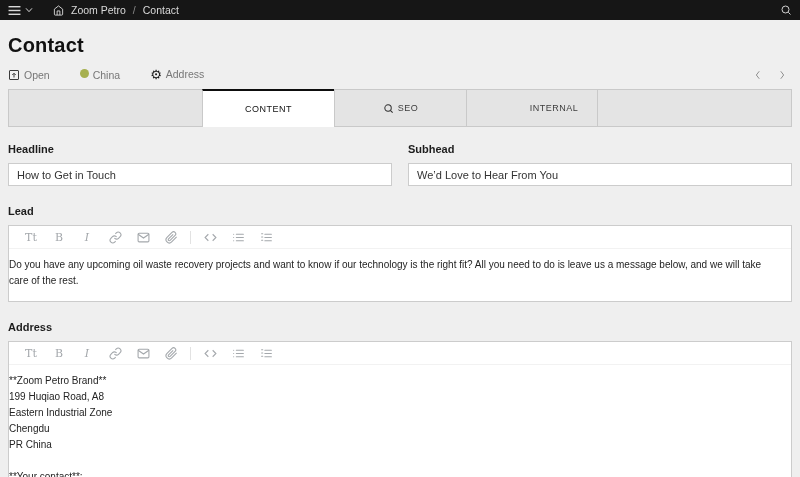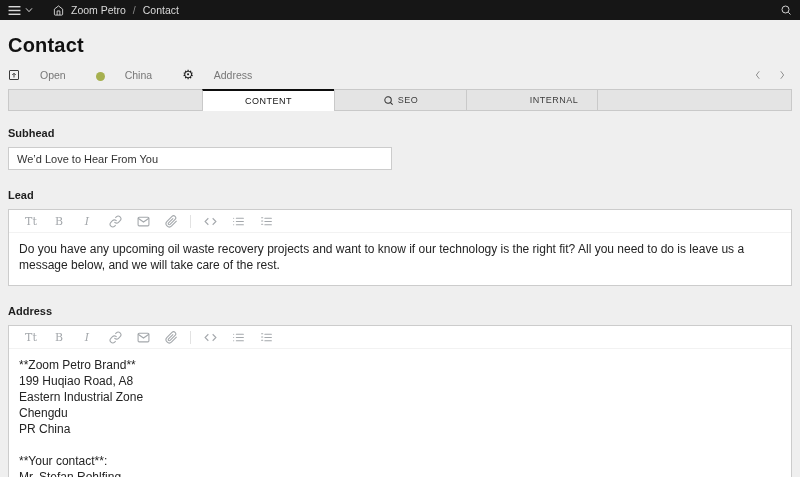--- a/index.html
+++ b/index.html
@@ -24,30 +24,30 @@
   .topbar-spacer { flex:1; }
   .search-btn { display:flex; align-items:center; }
 
   
   .header { padding:14px 8px 0 8px; }
   .page-title { font-size:20px; font-weight:700; color:#111; letter-spacing:0.2px; }
   .header-row {
     display:flex; align-items:center; margin-top:11px;
     font-size:10.5px; color:#777;
   }
-  .hbtn { display:flex; align-items:flex-end; gap:20px; margin-right:30px; cursor:pointer; }
+  .hbtn { display:flex; align-items:flex-start; gap:4px; margin-right:30px; cursor:pointer; }
   .hbtn .lbl { color:#777; }
   .status-dot { width:9px; height:9px; border-radius:50%; }
   .gear-glyph { font-family:"DejaVu Sans", sans-serif; font-size:13px; color:#1a1a1a; line-height:1; }
   .pager { margin-left:auto; display:flex; align-items:center; gap:16px; padding-right:6px; }
   .pager .pbtn { cursor:pointer; display:flex; align-items:center; }
 
   
   .tabs-strip {
-    margin:8px 8px 0 8px; height:22px;
+    margin:8px 8px 0 8px; height:38px;
     background:#e4e4e4; border:1px solid #c9c9c9;
     display:flex; justify-content:center; align-items:stretch;
   }
   .tab {
     width:132px; display:flex; align-items:center; justify-content:center; gap:4px;
     font-size:9px; letter-spacing:0.5px; color:#3d3d3d;
     border-left:1px solid #c9c9c9; cursor:pointer;
   }
   .tab:last-child { border-right:1px solid #c9c9c9;padding-left:44px; }
   .tab.active {
@@ -71,21 +71,21 @@
     color:#a4a8ac; border-bottom:1px solid #f2f2f2;
   }
   .tbtn {
     width:28px; height:22px; display:flex; align-items:center; justify-content:center;
     cursor:pointer;
   }
   .tbtn .letter { font-family:"DejaVu Serif", serif; font-size:11px; color:#a4a8ac; }
   .tbtn .letter.it { font-style:italic; }
   .tb-divider { width:1px; height:13px; background:#e2e2e2; margin:0 5px; }
   .editor-content {
-    padding:8px 10px 12px 10px; font-size:12px; line-height:16px; color:#242424;
+    padding:8px 10px 12px 0; font-size:10px; line-height:16px; color:#242424;
   }
   .editor-content.multiline { white-space:pre-line; padding-bottom:9px; }
 </style>
 </head>
 <body>
 
 <div class="topbar">
   <div class="menu-btn">
     <span>
       <svg width="13" height="11" viewBox="0 0 24 20" fill="none" stroke="#d9d9d9" stroke-width="2.6">
@@ -173,20 +173,24 @@
   </div>
   <div class="tab">
     <span>INTERNAL</span>
   </div>
 </div>
 
 <div class="fields">
 
   <div class="grid2">
     <div class="field">
+      <label class="field-label">Headline</label>
+      <input class="text-input" type="text" value="How to Get in Touch" style="">
+    </div>
+    <div class="field">
       <label class="field-label">Subhead</label>
       <input class="text-input" type="text" value="We’d Love to Hear From You" style="">
     </div>
   </div>
 
   <div class="field">
     <label class="field-label">Lead</label>
     <div class="editor">
       <div class="editor-toolbar">
         <span class="tbtn">

